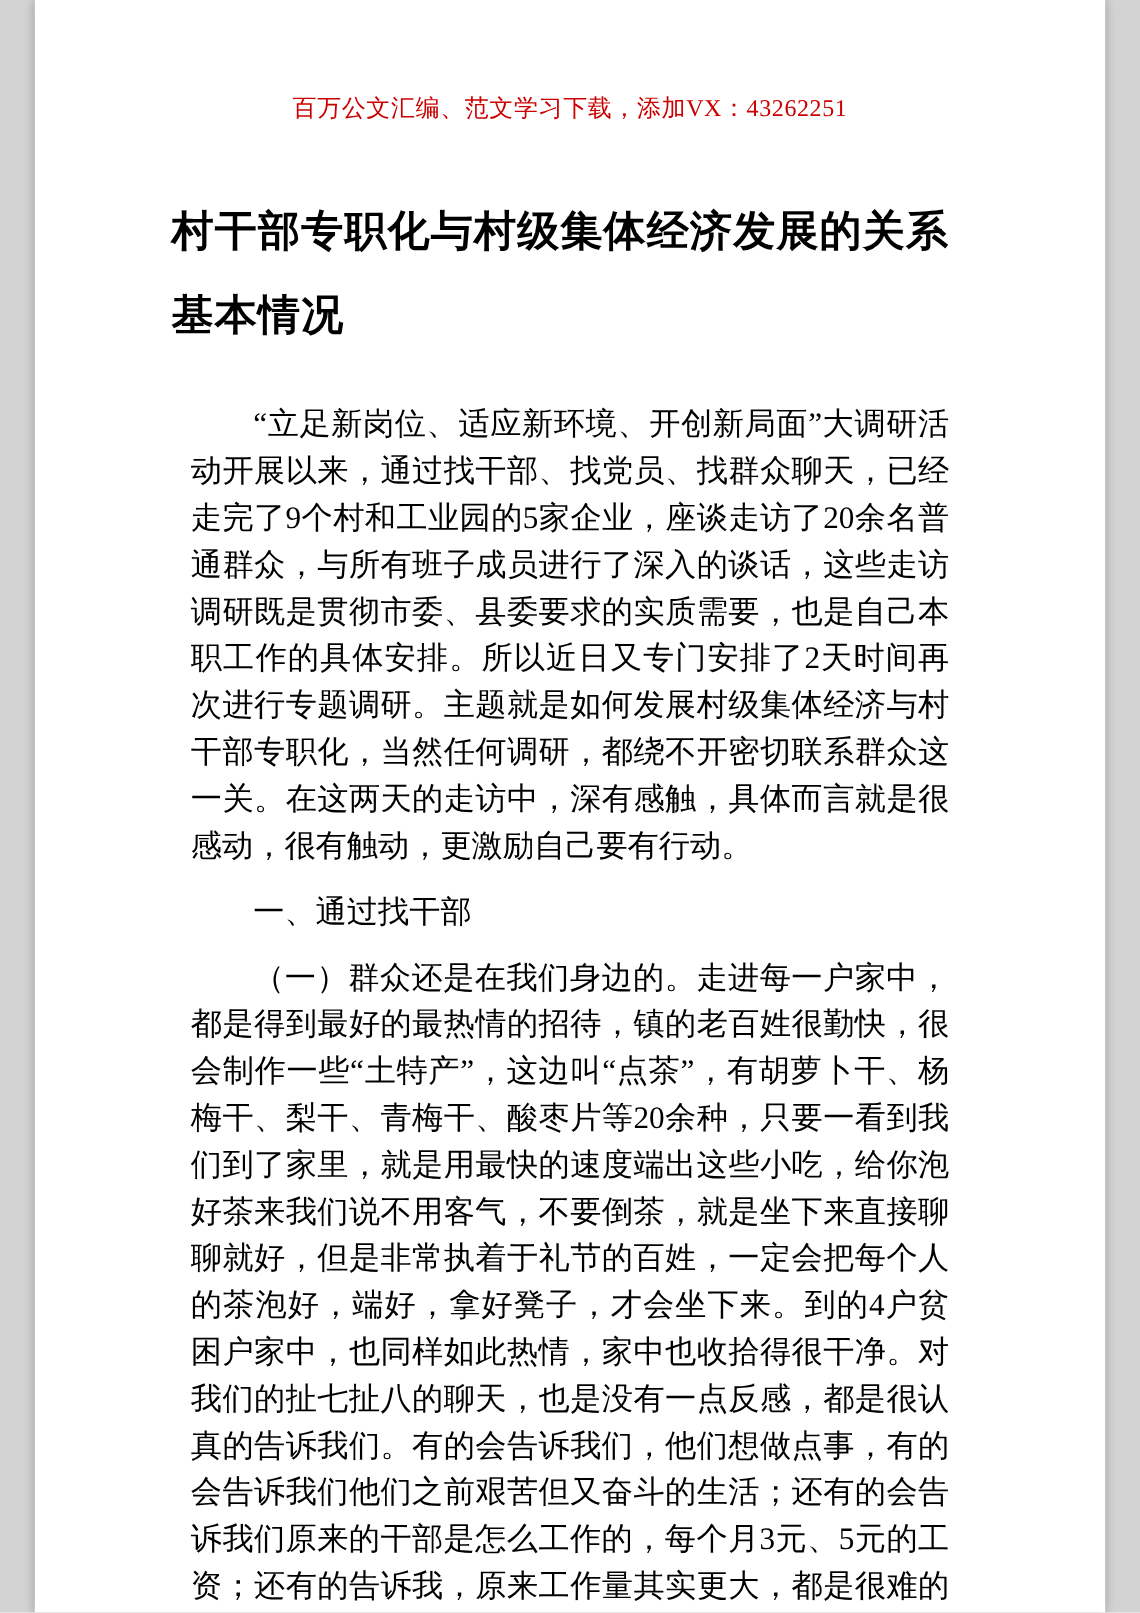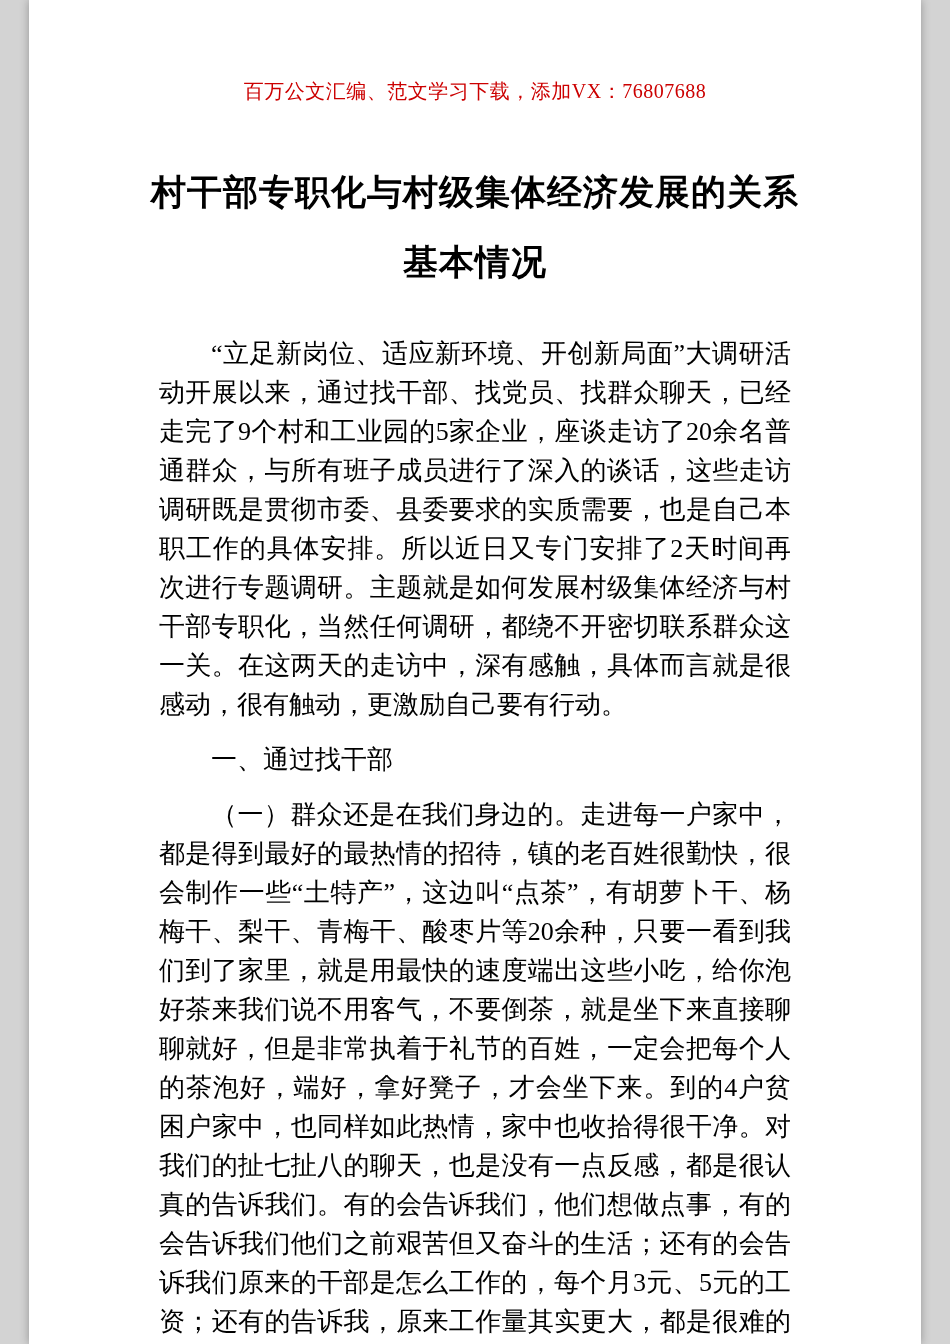--- a/index.html
+++ b/index.html
@@ -28,22 +28,22 @@
   }
   .notice {
     text-align: center;
     font-size: 20px;
     line-height: 26px;
     color: #CC0000;
     letter-spacing: 0.5px;
   }
   .title-block {
     margin-top: 54px;
-    text-align: center;
-    font-family: Liberation Serif, serif;
+    text-align: left;
+    font-family: Liberation Sans, sans-serif;
     font-weight: bold;
     color: #000000;
   }
   .title-line {
     font-size: 35px;
     line-height: 70px;
     letter-spacing: 1px;
   }
   .body-block {
     margin-top: 36px;
@@ -57,21 +57,21 @@
     text-align: justify;
     word-break: break-all;
   }
 </style>
 </head>
 <body>
 
 <div class="viewport">
   <div class="page">
 
-    <div class="notice">百万公文汇编、范文学习下载，添加VX：76807688</div>
+    <div class="notice">百万公文汇编、范文学习下载，添加VX：43262251</div>
 
     <div class="title-block">
       <div class="title-line">村干部专职化与村级集体经济发展的关系</div>
       <div class="title-line">基本情况</div>
     </div>
 
     <div class="body-block">
       <p>“立足新岗位、适应新环境、开创新局面”大调研活动开展以来，通过找干部、找党员、找群众聊天，已经走完了9个村和工业园的5家企业，座谈走访了20余名普通群众，与所有班子成员进行了深入的谈话，这些走访调研既是贯彻市委、县委要求的实质需要，也是自己本职工作的具体安排。所以近日又专门安排了2天时间再次进行专题调研。主题就是如何发展村级集体经济与村干部专职化，当然任何调研，都绕不开密切联系群众这一关。在这两天的走访中，深有感触，具体而言就是很感动，很有触动，更激励自己要有行动。</p>
       <p>一、通过找干部</p>
       <p>（一）群众还是在我们身边的。走进每一户家中，都是得到最好的最热情的招待，镇的老百姓很勤快，很会制作一些“土特产”，这边叫“点茶”，有胡萝卜干、杨梅干、梨干、青梅干、酸枣片等20余种，只要一看到我们到了家里，就是用最快的速度端出这些小吃，给你泡好茶来我们说不用客气，不要倒茶，就是坐下来直接聊聊就好，但是非常执着于礼节的百姓，一定会把每个人的茶泡好，端好，拿好凳子，才会坐下来。到的4户贫困户家中，也同样如此热情，家中也收拾得很干净。对我们的扯七扯八的聊天，也是没有一点反感，都是很认真的告诉我们。有的会告诉我们，他们想做点事，有的会告诉我们他们之前艰苦但又奋斗的生活；还有的会告诉我们原来的干部是怎么工作的，每个月3元、5元的工资；还有的告诉我，原来工作量其实更大，都是很难的工作，比如收粮，收税，搞结</p>

